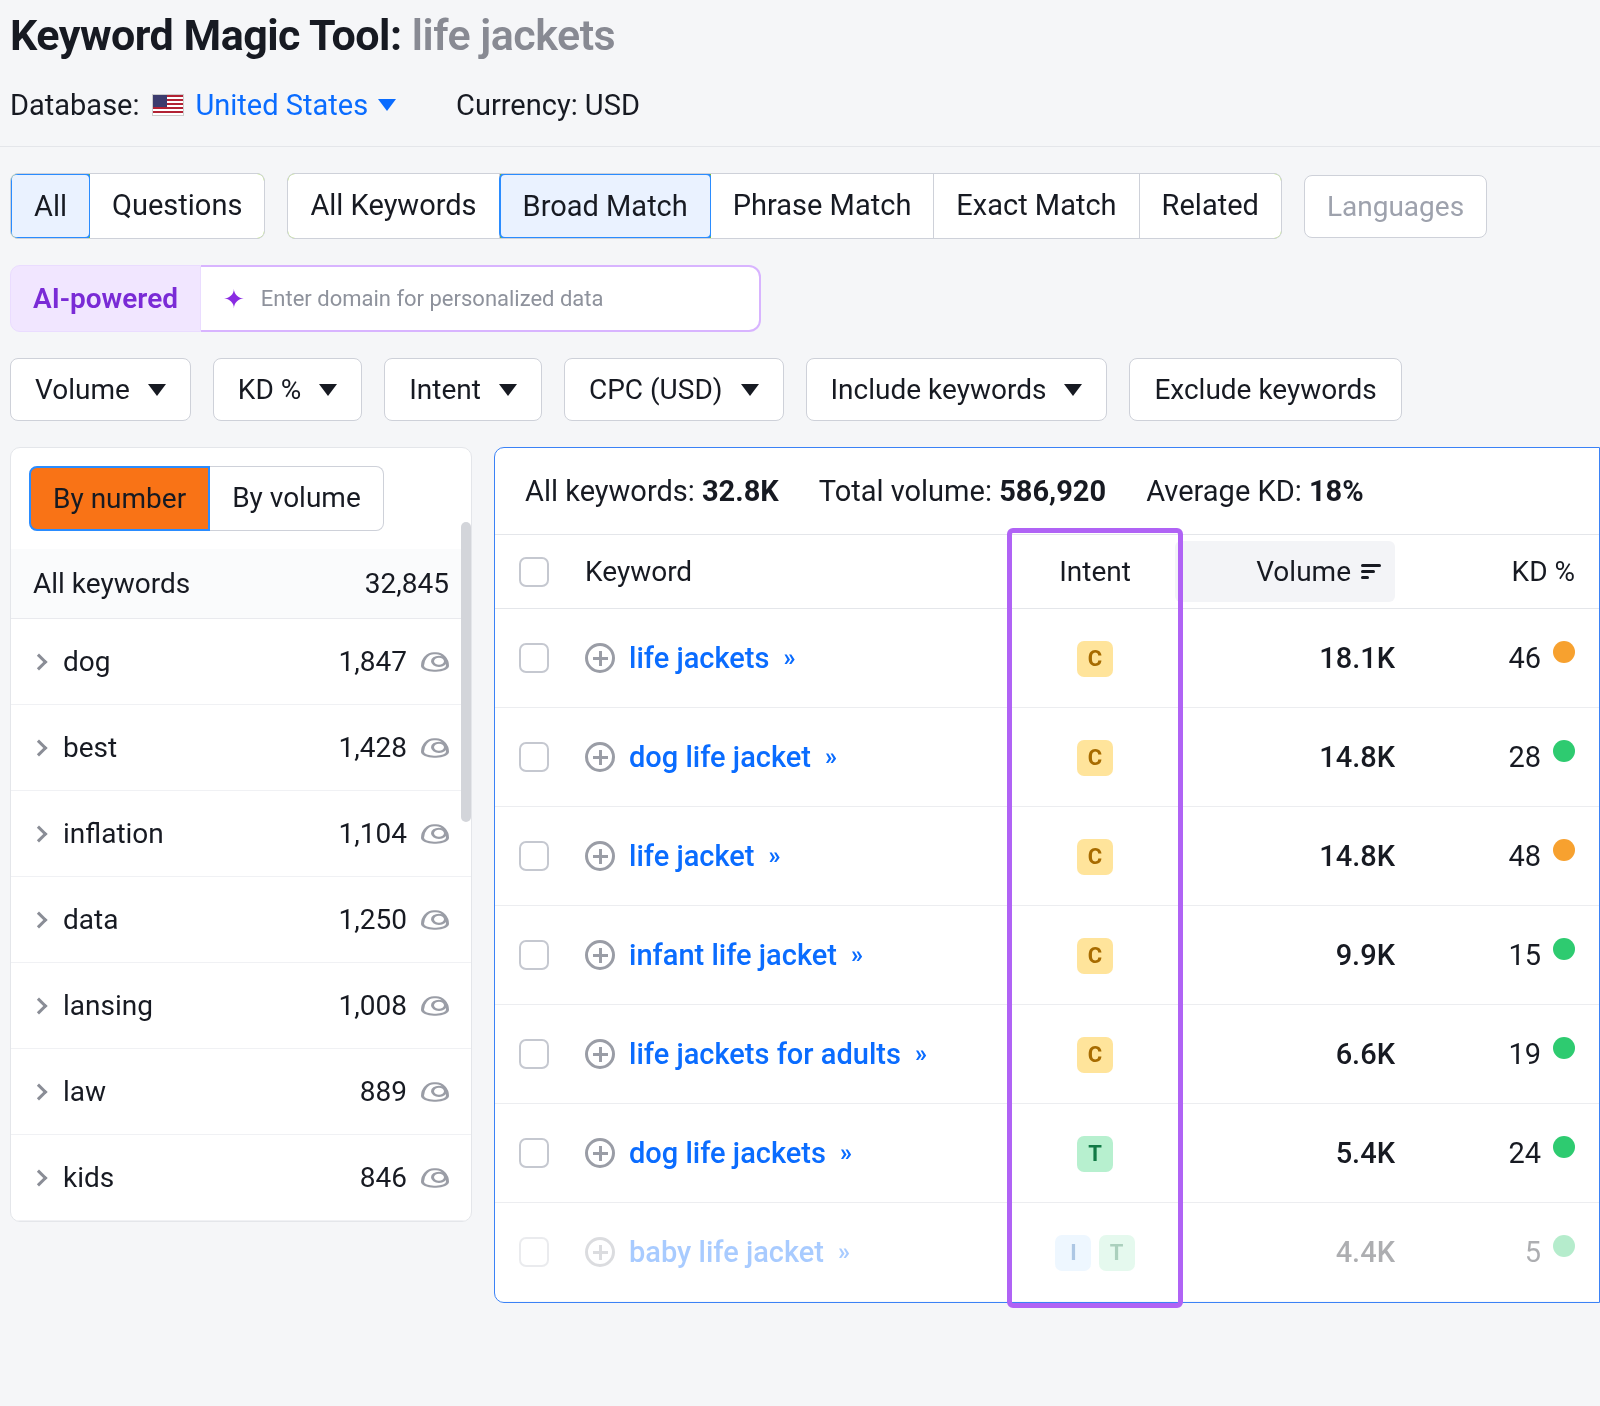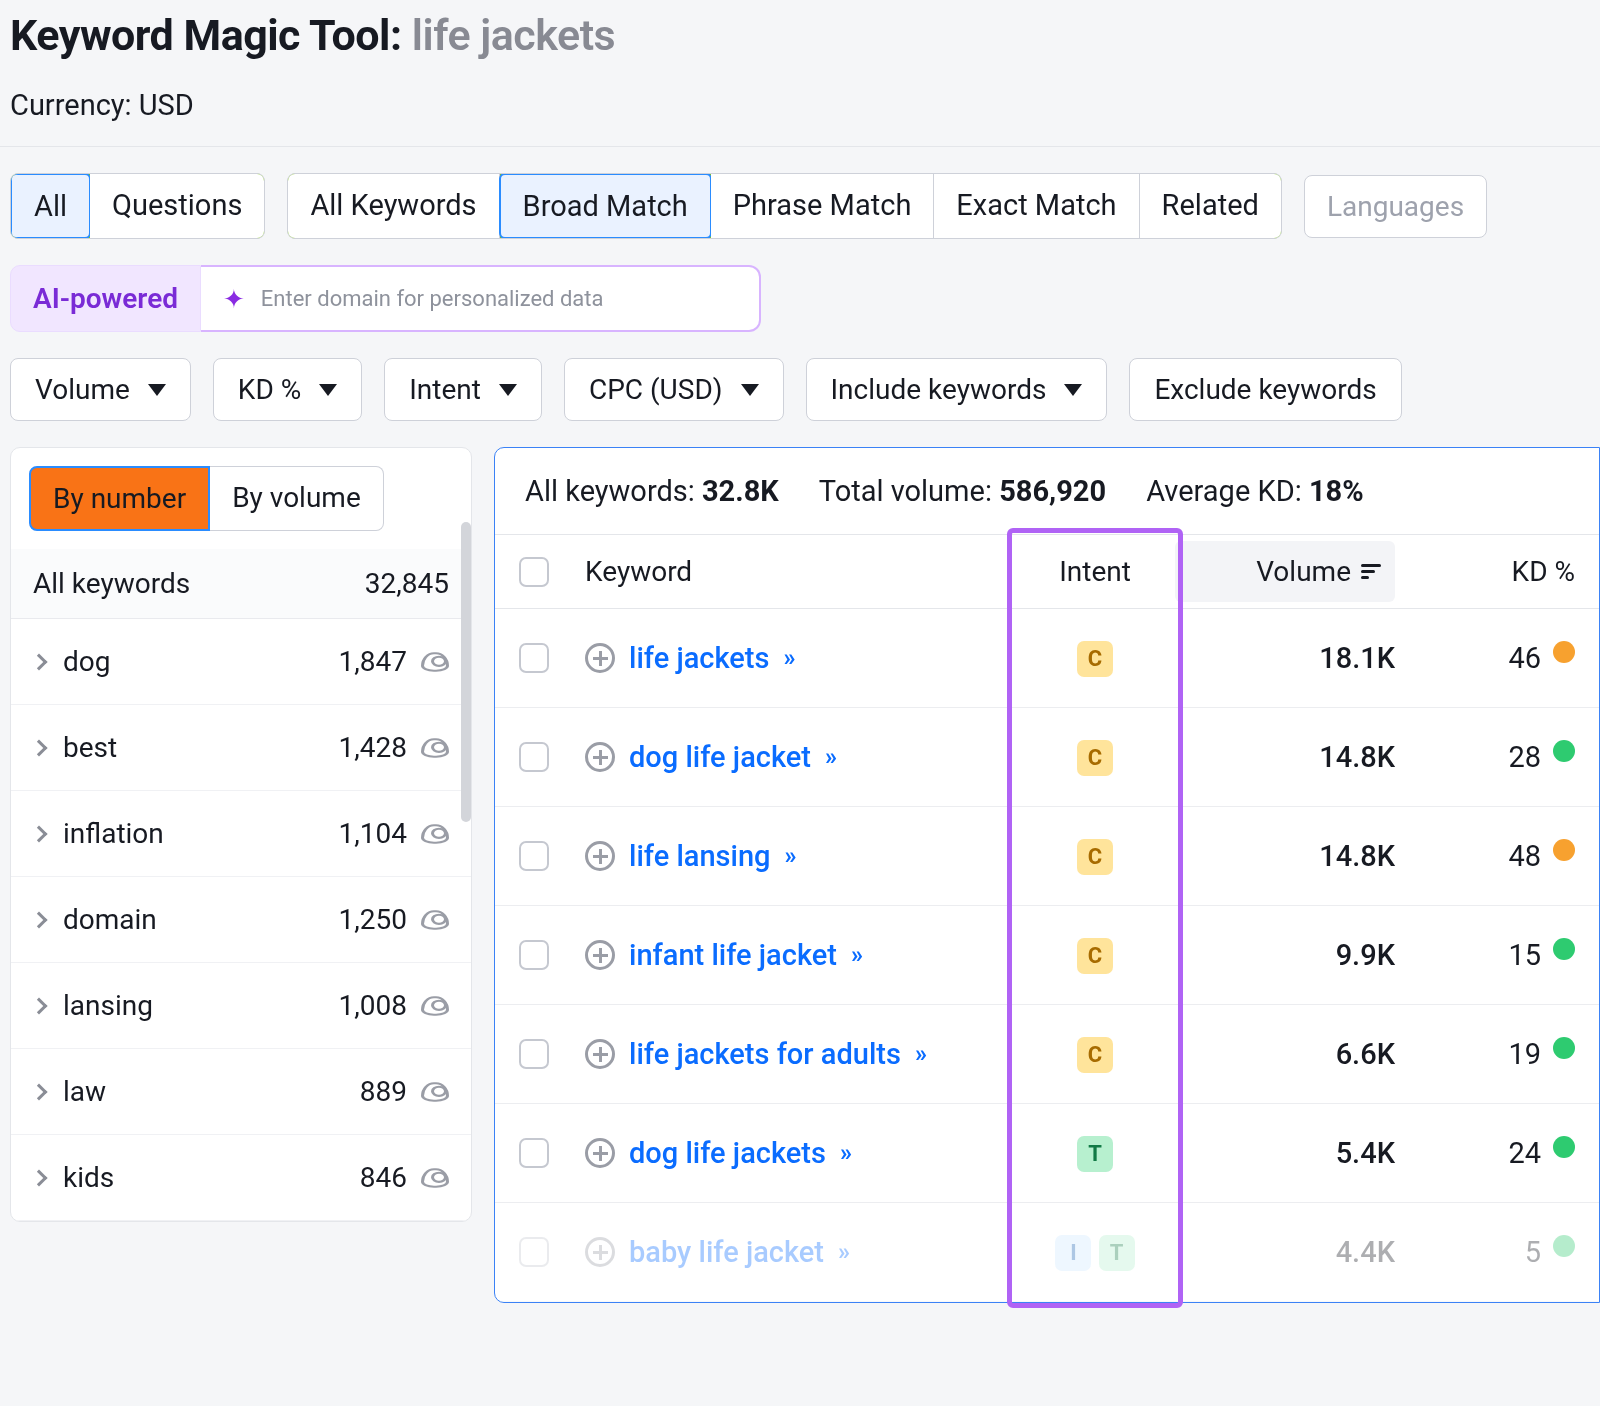--- a/index.html
+++ b/index.html
@@ -81,20 +81,28 @@
 </style>
 </head>
 <body>
 
 <div class="header">
   <div class="title">
     <span>Keyword Magic Tool:</span>
     <span class="q">life jackets</span>
   </div>
   <div class="meta">
+    <span class="db">
+      <span>Database:</span>
+      <span class="flag"></span>
+      <span class="db-link">
+        <span>United States</span>
+        <span class="chev"></span>
+      </span>
+    </span>
     <span>Currency: USD</span>
   </div>
 </div>
 <div class="hr"></div>
 
 <div class="filters">
   <div class="seggrp">
     <div class="seg sel">All</div>
     <div class="seg">Questions</div>
   </div>
@@ -179,21 +187,21 @@
             <span>inflation</span>
           </span>
           <span class="r">
             <span>1,104</span>
             <span class="eye"></span>
           </span>
         </div>
         <div class="srow">
           <span class="l">
             <span class="chevr"></span>
-            <span>domain</span>
+            <span>data</span>
           </span>
           <span class="r">
             <span>1,250</span>
             <span class="eye"></span>
           </span>
         </div>
         <div class="srow">
           <span class="l">
             <span class="chevr"></span>
             <span>lansing</span>
@@ -282,21 +290,21 @@
               <span>28</span>
               <span class="dot d-green"></span>
             </div>
           </div>
           <div class="row">
             <div>
               <div class="cb"></div>
             </div>
             <div class="kw">
               <span class="plus"></span>
-              <span class="kwlink">life lansing</span> 
+              <span class="kwlink">life jacket</span> 
               <span class="dblchev">»</span>
             </div>
             <div class="intent-c"><span class="ibadge ib-C">C</span></div>
             <div class="vol">14.8K</div>
             <div class="kd">
               <span>48</span>
               <span class="dot d-orange"></span>
             </div>
           </div>
           <div class="row">

